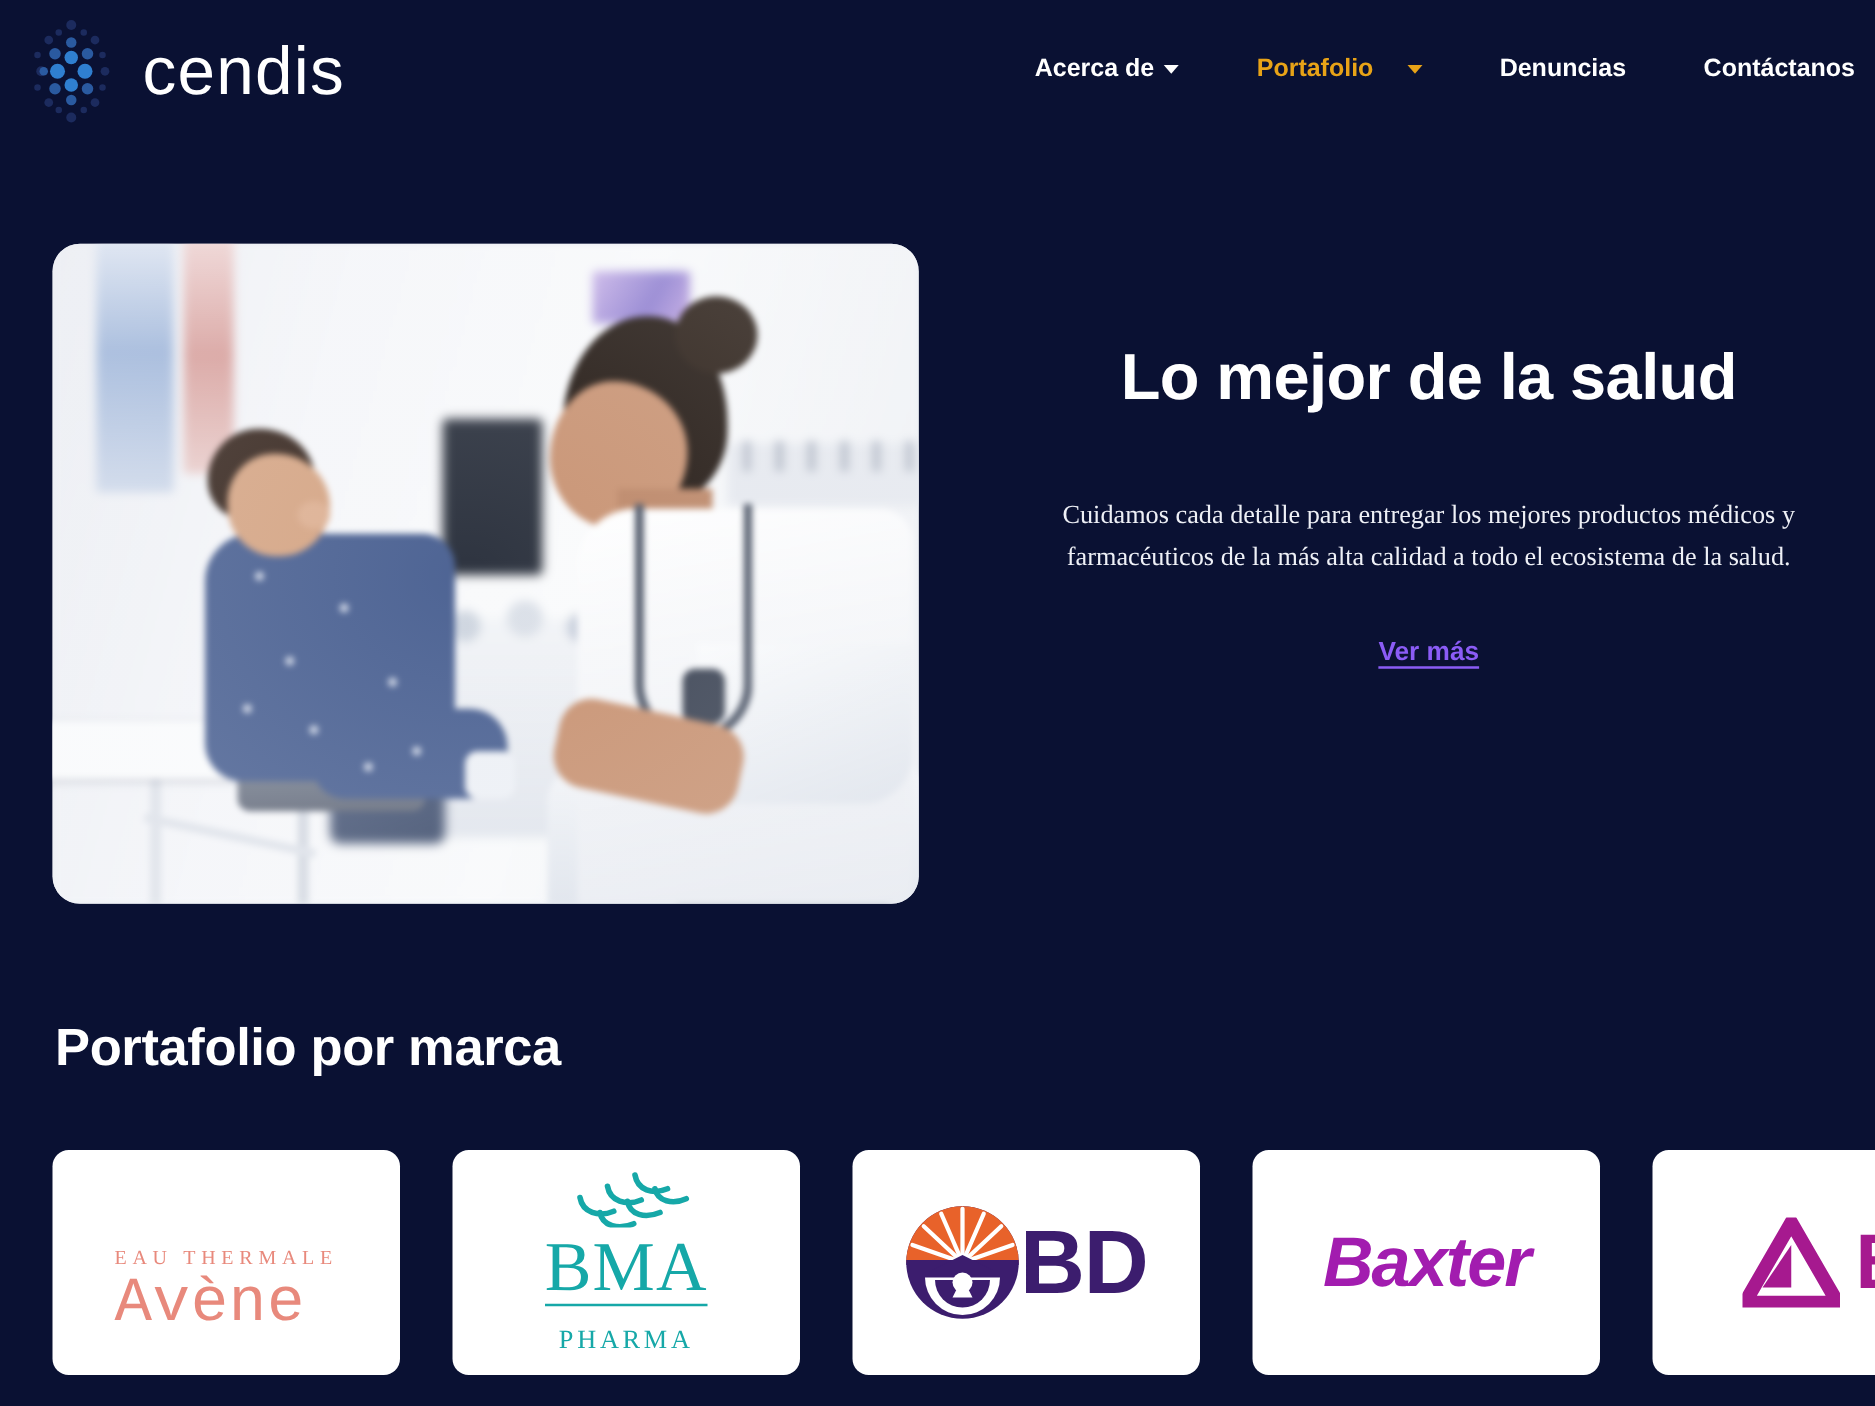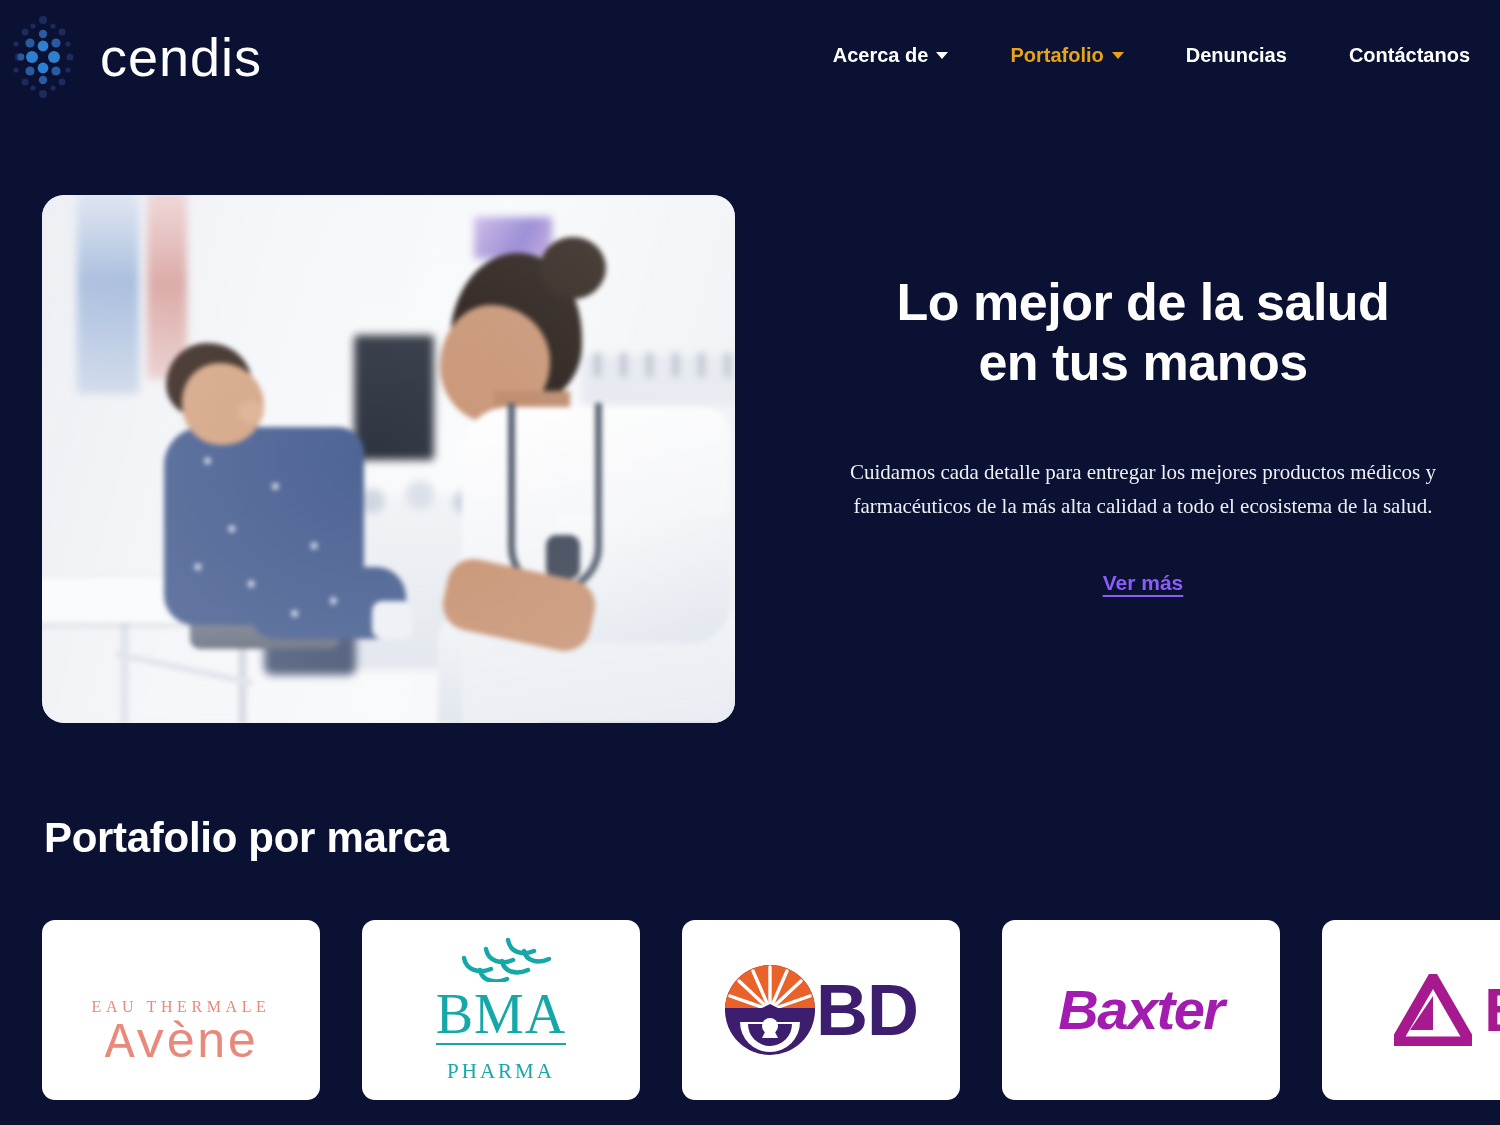--- a/index.html
+++ b/index.html
@@ -6,35 +6,35 @@
   html, body {
     width: 1500px; height: 1125px;
     background: #0a1133;
     font-family: "Liberation Sans", sans-serif;
     overflow: hidden;
   }
   .page { position: relative; width: 1500px; height: 1125px; background: #0a1133; }
 
   
   .header {
-    position: absolute; top: 0; left: 2px; width: 1468px; height: 120px;
+    position: absolute; top: 0; left: 16px; width: 1468px; height: 120px;
     display: flex; align-items: center;
   }
   .brand { position: absolute; left: 8px; top: 12px; display: flex; align-items: center; }
   .brand-mark { width: 84px; height: 90px; position: relative; }
   .brand-word {
     color: #ffffff; font-size: 54px; font-weight: 400; letter-spacing: 1px;
     margin-left: 6px; line-height: 1;
   }
   .nav { position: absolute; right: 0px; top: 44px; display: flex; align-items: center; }
   .nav-item {
     color: #ffffff; font-size: 20px; font-weight: 700; margin-left: 62px;
     display: flex; align-items: center; white-space: nowrap;
   }
-  .nav-item.accent { color: #e8a317; }
+  .nav-item.accent { color: #e8a317; gap: 19px; }
   .nav-item:last-child { margin-right: 0px; }
   .caret {
     display: inline-block; margin-left: 8px;
     width: 0; height: 0; border-left: 6px solid transparent;
     border-right: 6px solid transparent; border-top: 7px solid currentColor;
   }
 
   
   .hero-img {
     position: absolute; left: 42px; top: 195px; width: 693px; height: 528px;
@@ -225,21 +225,21 @@
     position: absolute; left: 42px; top: 920px; width: 1520px; height: 182px;
     display: flex; gap: 42px;
   }
   .card {
     width: 278px; height: 180px; background: #ffffff; border-radius: 13px;
     display: flex; align-items: center; justify-content: center; flex: 0 0 auto;
     overflow: hidden;
   }
 
   
-  .avene { text-align: center; color: #e8897c; margin-top: 46px; }
+  .avene { color: #e8897c; margin-top: 46px; }
   .avene .eau {
     font-family: "Liberation Serif", serif; font-size: 16px; letter-spacing: 4.6px; font-weight: 400;
   }
   .avene .name {
     font-family: Liberation Mono, monospace; font-size: 50px; font-weight: 400;
     line-height: 1.02; margin-top: 2px; letter-spacing: 0.5px;
   }
 
   
   .bma { text-align: center; color: #16a8a8; }
@@ -377,21 +377,20 @@
       <div class="child-hair"></div>
       <div class="child-face"></div>
       <div class="child-cheek"></div>
     </div>
     <div class="img-sharp-mask"></div>
   </div>
 
   <div class="hero-copy">
     <h1 class="hero-title">
       <span>Lo mejor de la salud</span><br>
-      <span>en tus manos</span>
     </h1>
     <p class="hero-sub">Cuidamos cada detalle para entregar los mejores productos médicos y farmacéuticos de la más alta calidad a todo el ecosistema de la salud.</p>
     <a class="hero-link">Ver más</a>
   </div>
 
   <h2 class="section-title">Portafolio por marca</h2>
 
   <div class="cards">
 
     <div class="card">

